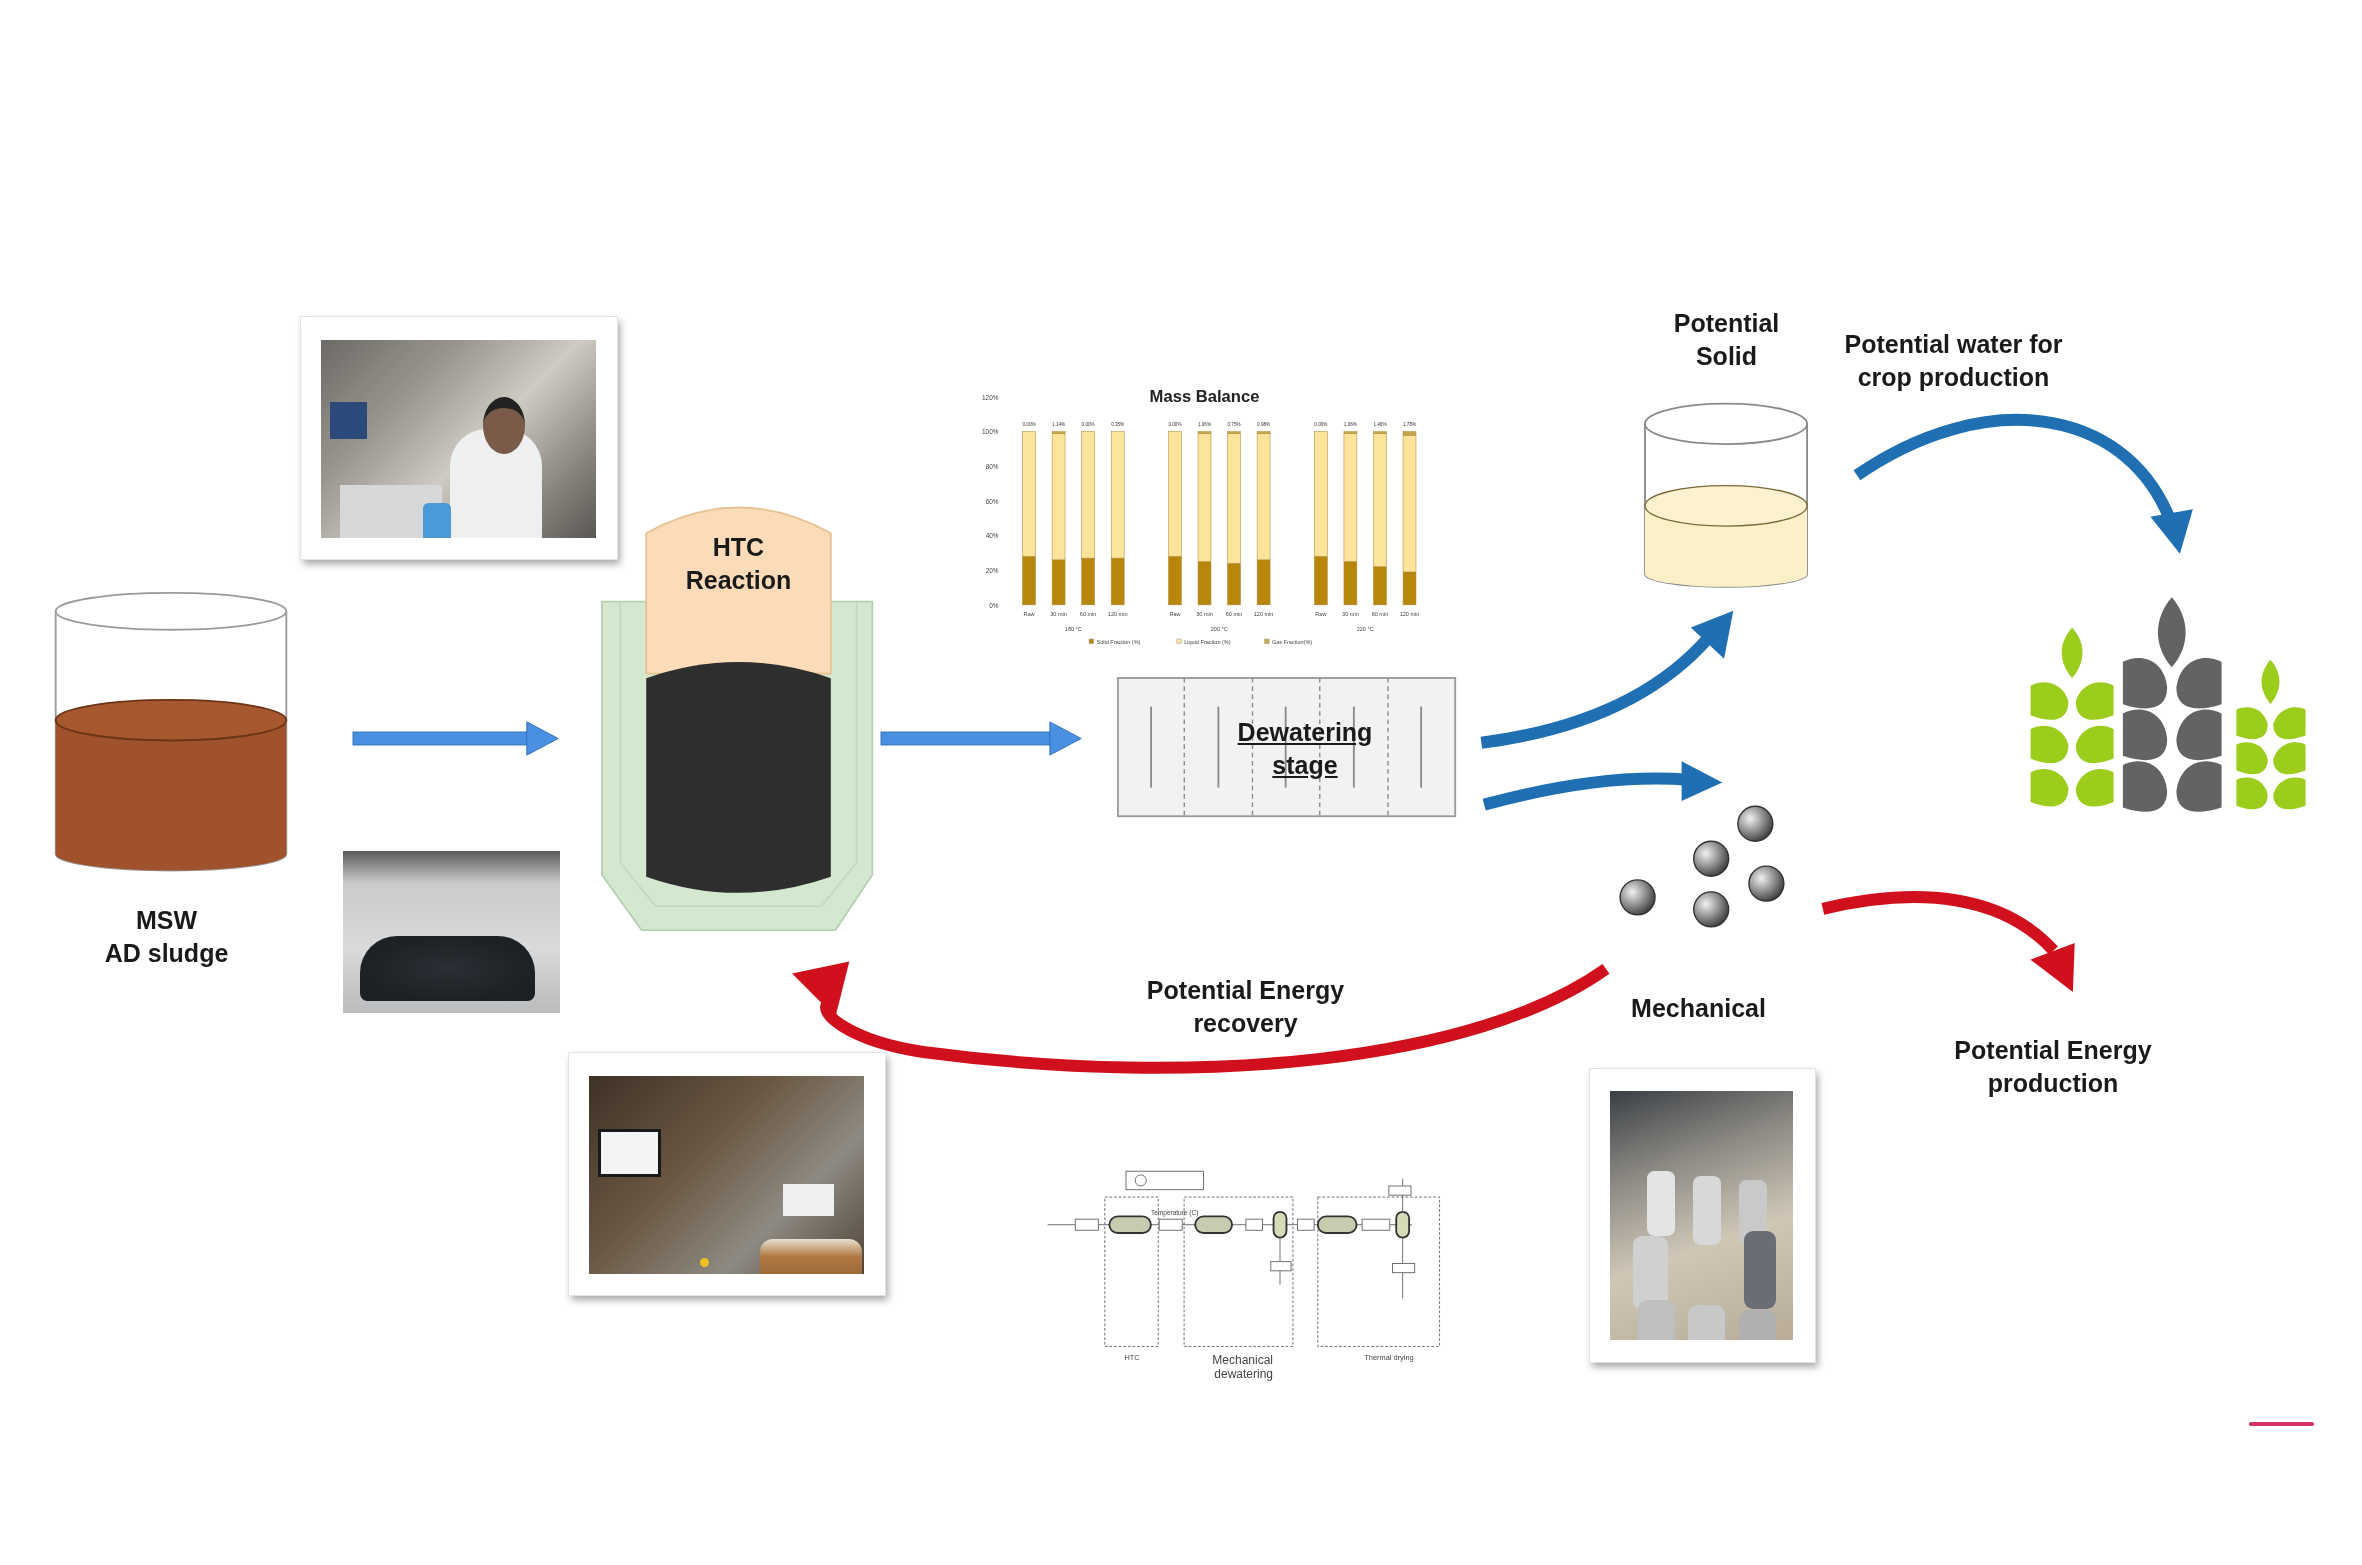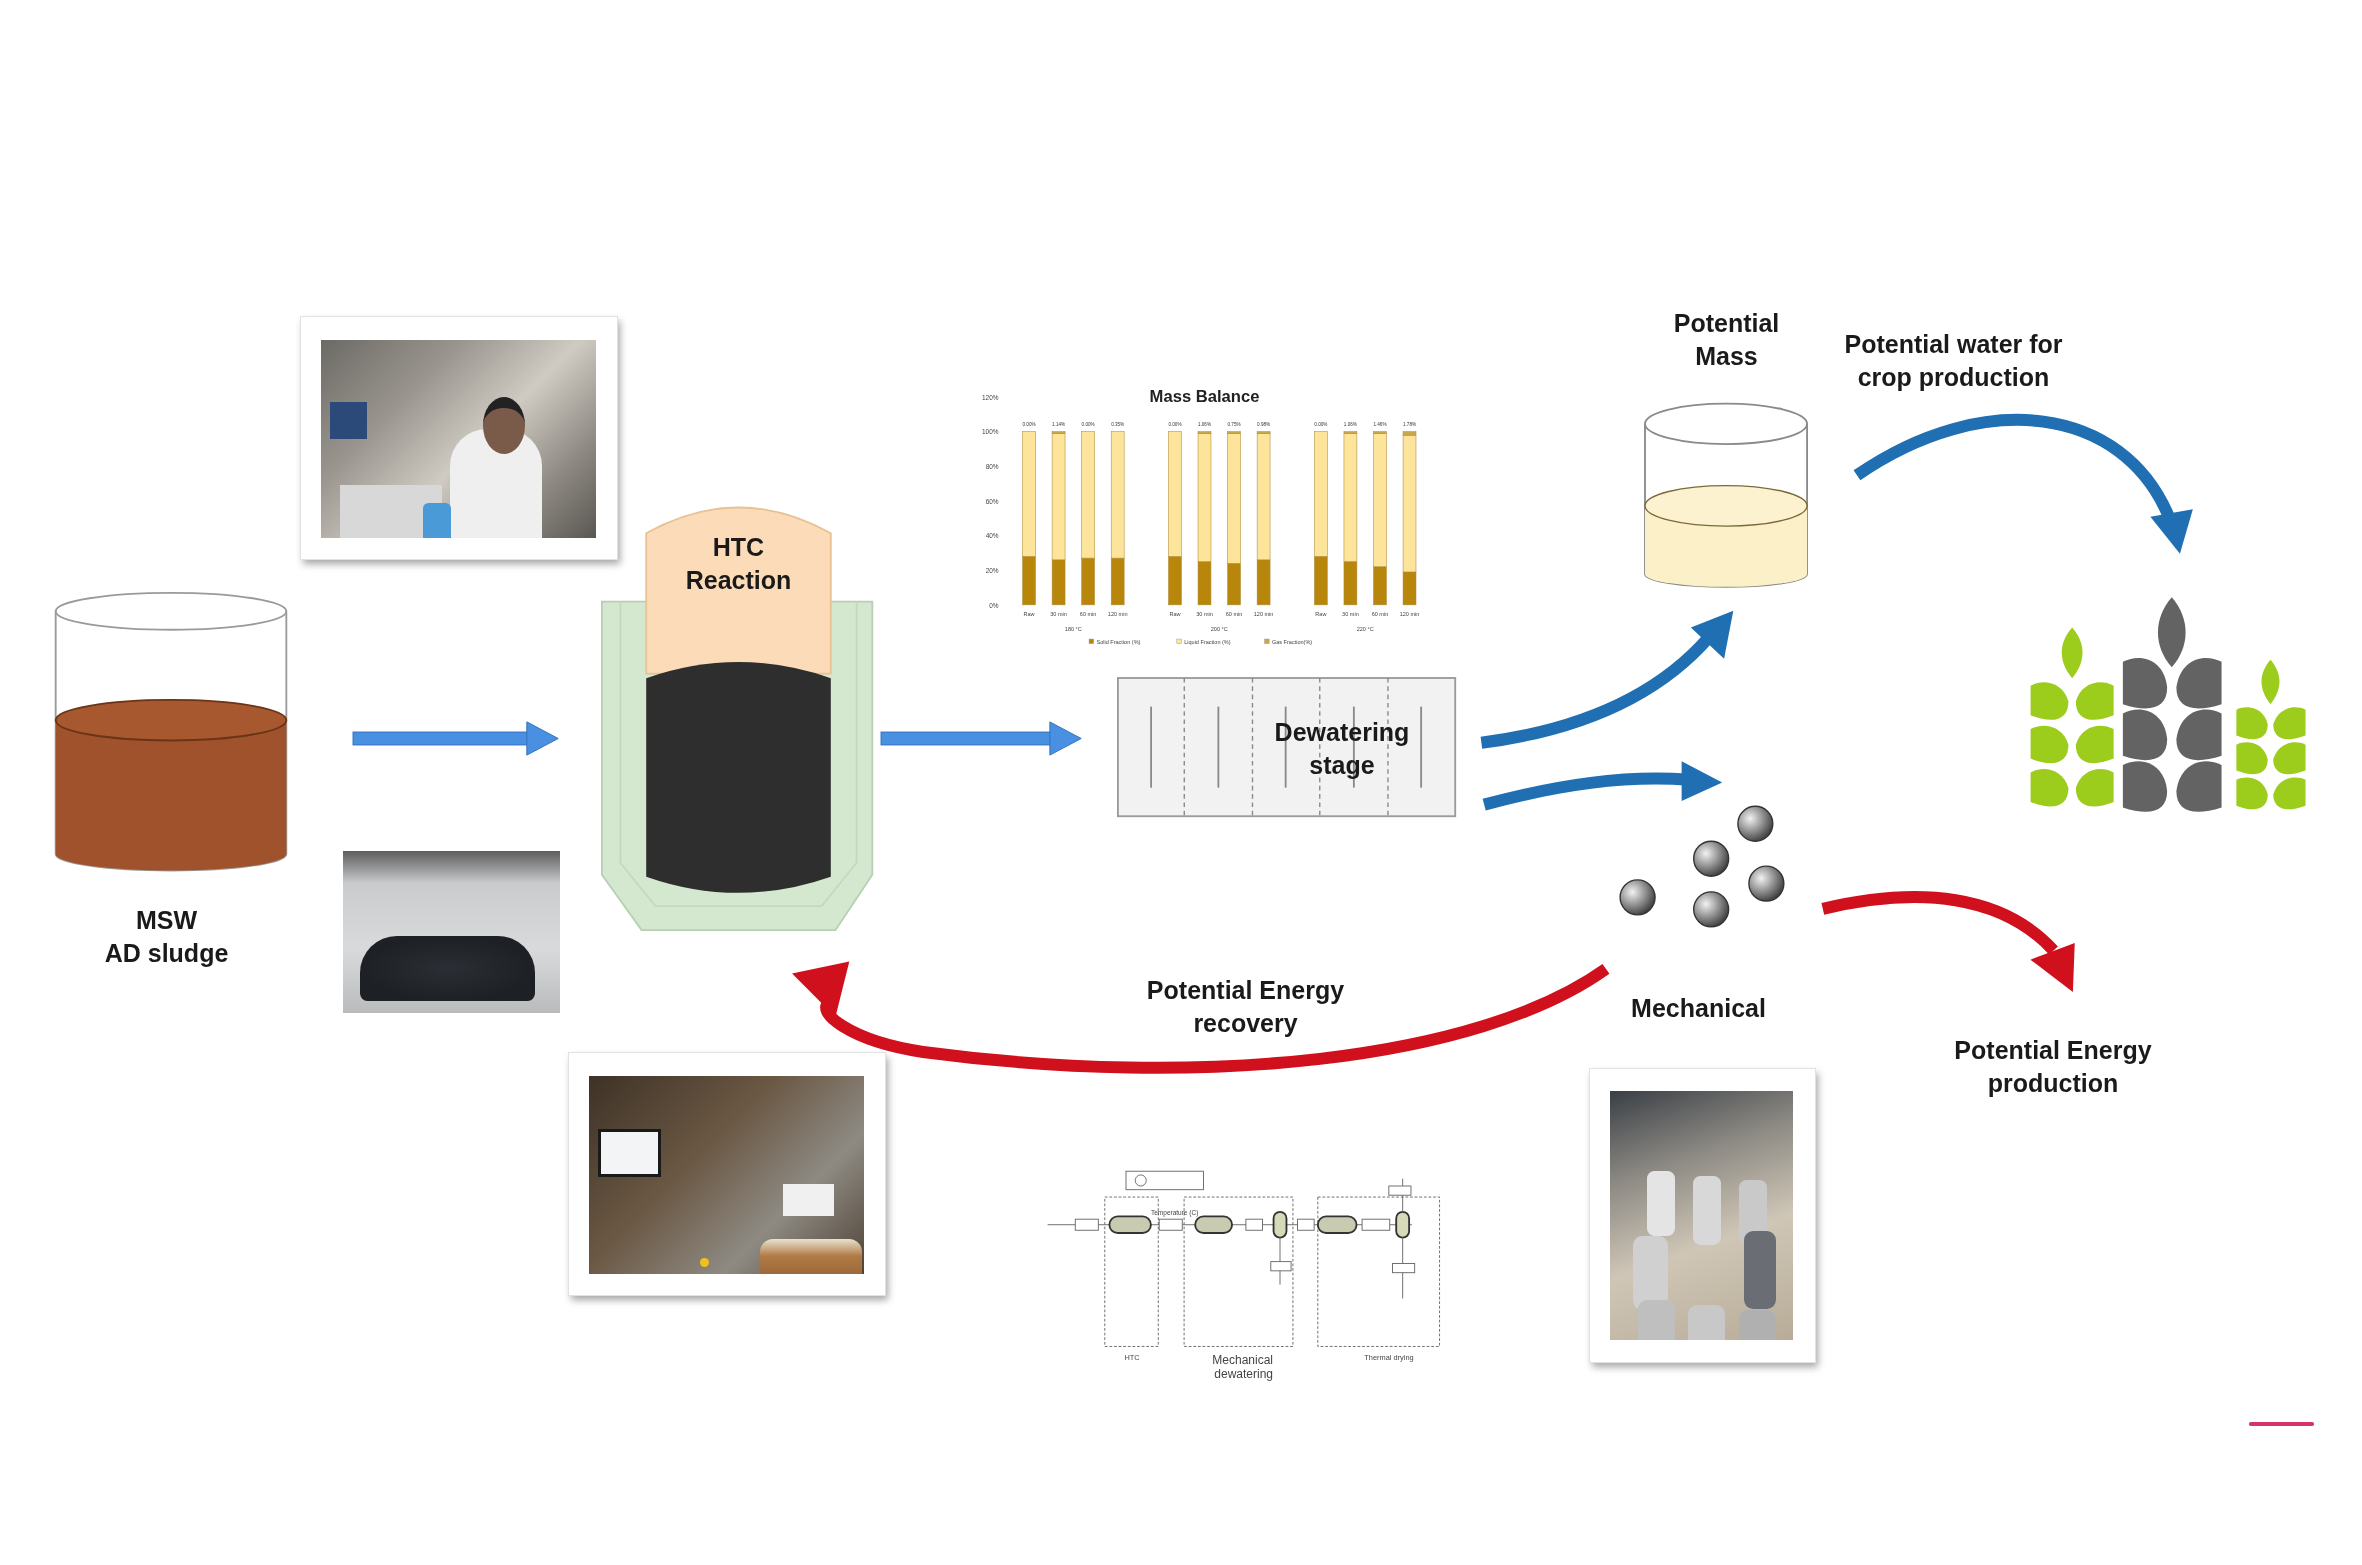--- a/index.html
+++ b/index.html
@@ -165,28 +165,28 @@
   <line x1="73" y1="1" x2="73" y2="151" stroke="#8a8a8a" stroke-width="1.5" stroke-dasharray="5,4"></line>
   <line x1="147" y1="1" x2="147" y2="151" stroke="#8a8a8a" stroke-width="1.5" stroke-dasharray="5,4"></line>
   <line x1="220" y1="1" x2="220" y2="151" stroke="#8a8a8a" stroke-width="1.5" stroke-dasharray="5,4"></line>
   <line x1="294" y1="1" x2="294" y2="151" stroke="#8a8a8a" stroke-width="1.5" stroke-dasharray="5,4"></line>
   <line x1="37" y1="32" x2="37" y2="120" stroke="#8a8a8a" stroke-width="2"></line>
   <line x1="110" y1="32" x2="110" y2="120" stroke="#8a8a8a" stroke-width="2"></line>
   <line x1="183" y1="32" x2="183" y2="120" stroke="#8a8a8a" stroke-width="2"></line>
   <line x1="257" y1="32" x2="257" y2="120" stroke="#8a8a8a" stroke-width="2"></line>
   <line x1="330" y1="32" x2="330" y2="120" stroke="#8a8a8a" stroke-width="2"></line>
 </svg>
-<div class="lbl" style="left:1245px;top:716px;width:194px;">
+<div class="lbl" style="left:1208px;top:716px;width:194px;text-decoration:underline;">
   <div>Dewatering</div>
   <div>stage</div>
 </div>
 
 <div class="lbl" style="left:1634px;top:307px;width:185px;">
   <div>Potential</div>
-  <div>Mass</div>
+  <div>Solid</div>
 </div>
 <svg style="left:1641px;top:399px;" width="171" height="198" viewBox="0 0 185 215">
   <path d="M4,27 L4,190 A88,14 0 0 0 180,190 L180,27" fill="#fff" stroke="#8a8a8a" stroke-width="2"></path>
   <path d="M4,116 L4,190 A88,14 0 0 0 180,190 L180,116 Z" fill="#fbf0c8"></path>
   <ellipse cx="92" cy="116" rx="88" ry="22" fill="#fcf2cf" stroke="#7a6a3a" stroke-width="1.5"></ellipse>
   <ellipse cx="92" cy="27" rx="88" ry="22" fill="none" stroke="#8a8a8a" stroke-width="2"></ellipse>
 </svg>
 
 <div class="lbl" style="left:1806px;top:328px;width:295px;">
   <div>Potential water for</div>

